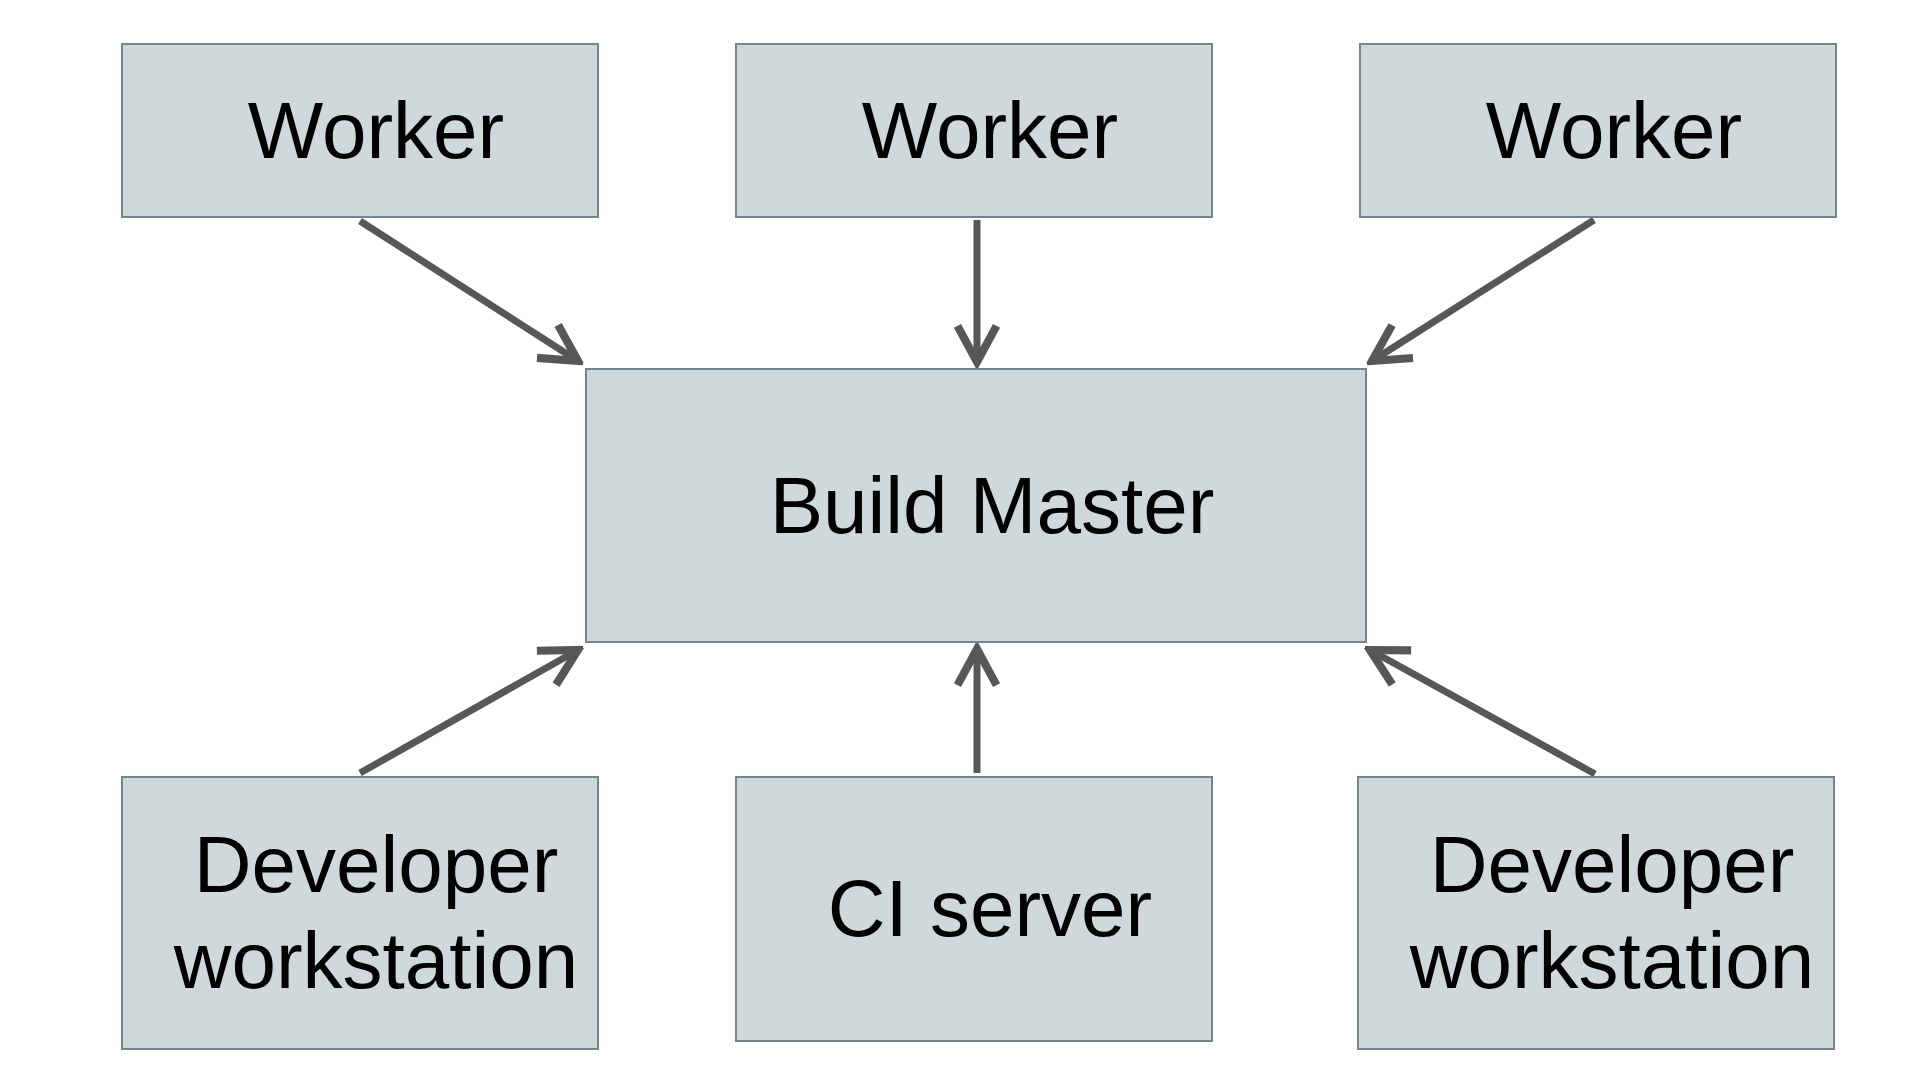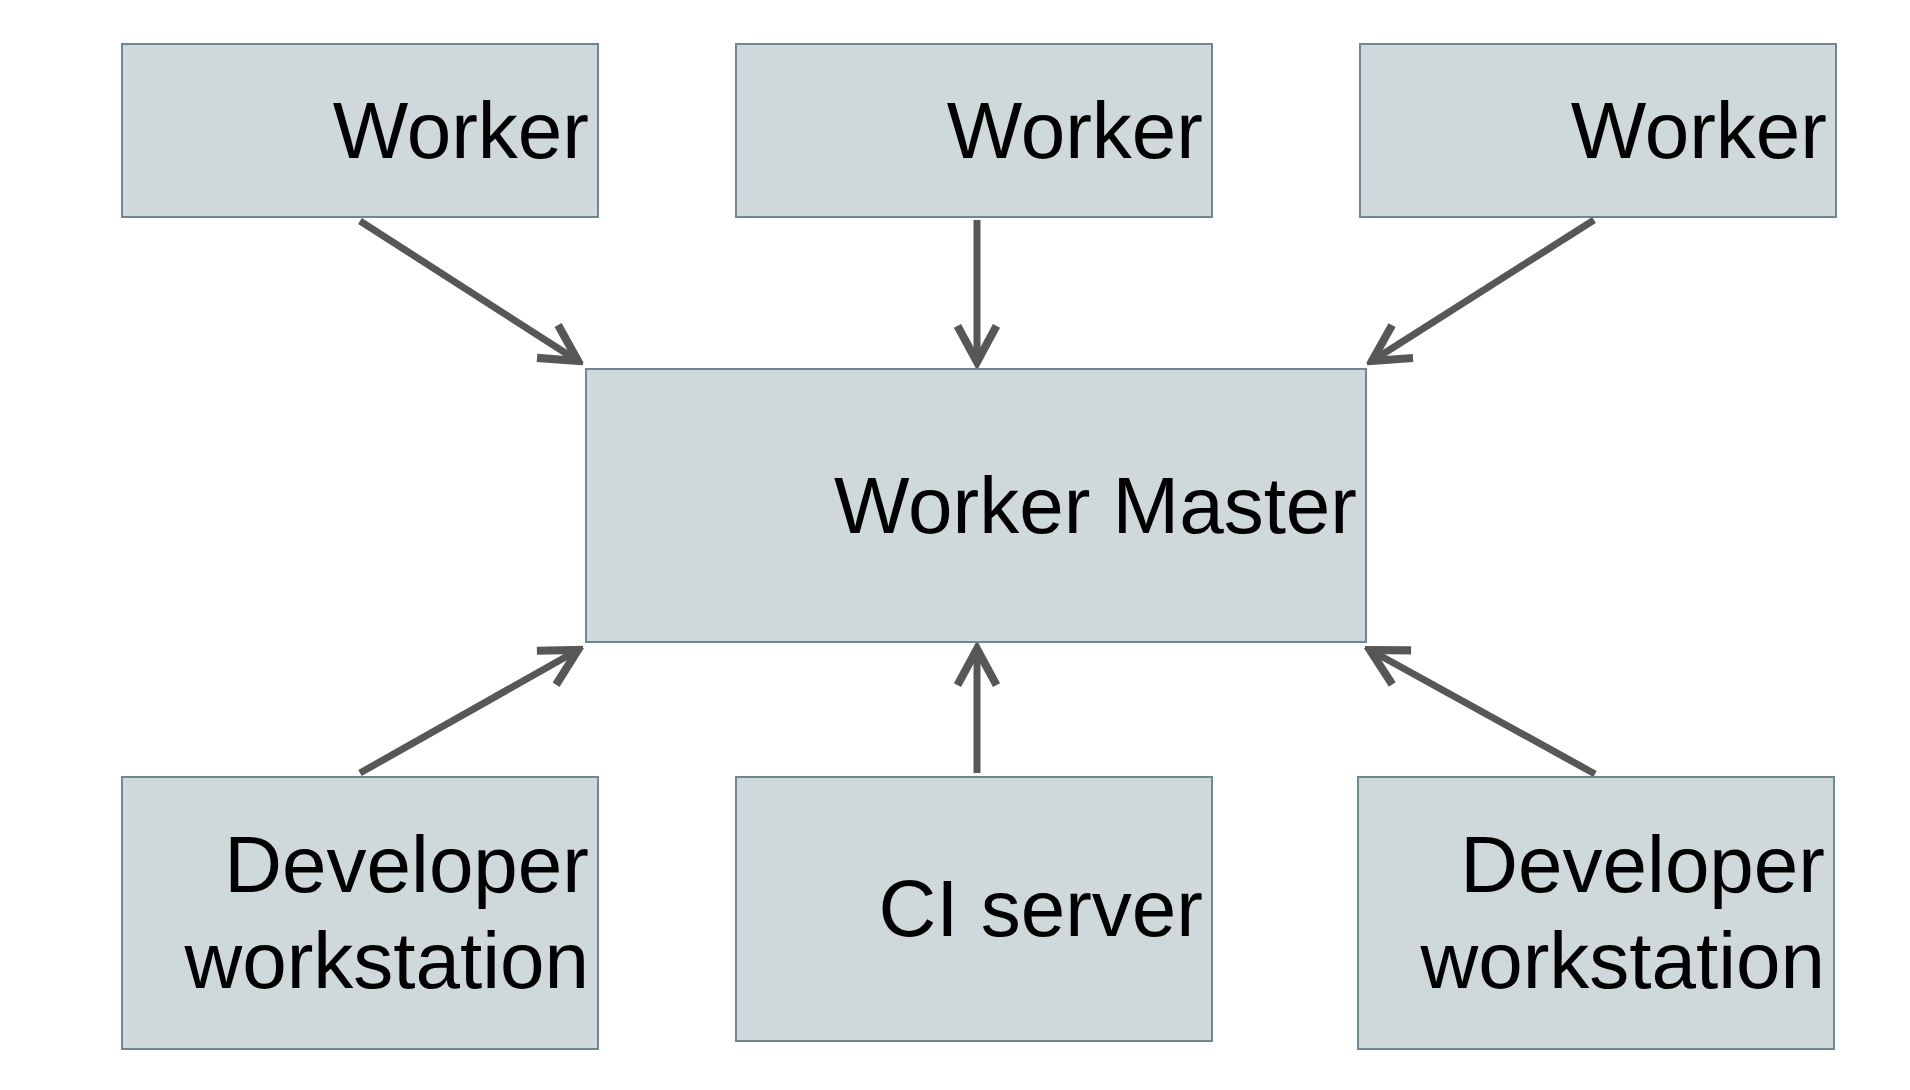--- a/index.html
+++ b/index.html
@@ -19,21 +19,21 @@
     overflow: hidden;
   }
   .node {
     position: absolute;
     box-sizing: border-box;
     background: var(--node-fill);
     border: 2px solid var(--node-border);
     display: flex;
     align-items: center;
     justify-content: center;
-    text-align: right;
+    text-align: center;
     color: var(--text);
     font-size: 80px;
     line-height: 1.2;
     padding-left: 32px;
   }
   .node-label {
     display: block;
     width: 100%;
     padding: 0 8px;
     box-sizing: border-box;
@@ -79,21 +79,21 @@
 
   <div class="node" style="left:735px; top:43px; width:478px; height:175px">
     <span class="node-label">Worker</span>
   </div>
 
   <div class="node" style="left:1359px; top:43px; width:478px; height:175px">
     <span class="node-label">Worker</span>
   </div>
 
   <div class="node" style="left:585px; top:368px; width:782px; height:275px">
-    <span class="node-label">Worker Master</span>
+    <span class="node-label">Build Master</span>
   </div>
 
   <div class="node" style="left:121px; top:776px; width:478px; height:274px">
     <span class="node-label">Developer workstation</span>
   </div>
 
   <div class="node" style="left:735px; top:776px; width:478px; height:266px">
     <span class="node-label">CI server</span>
   </div>
 

